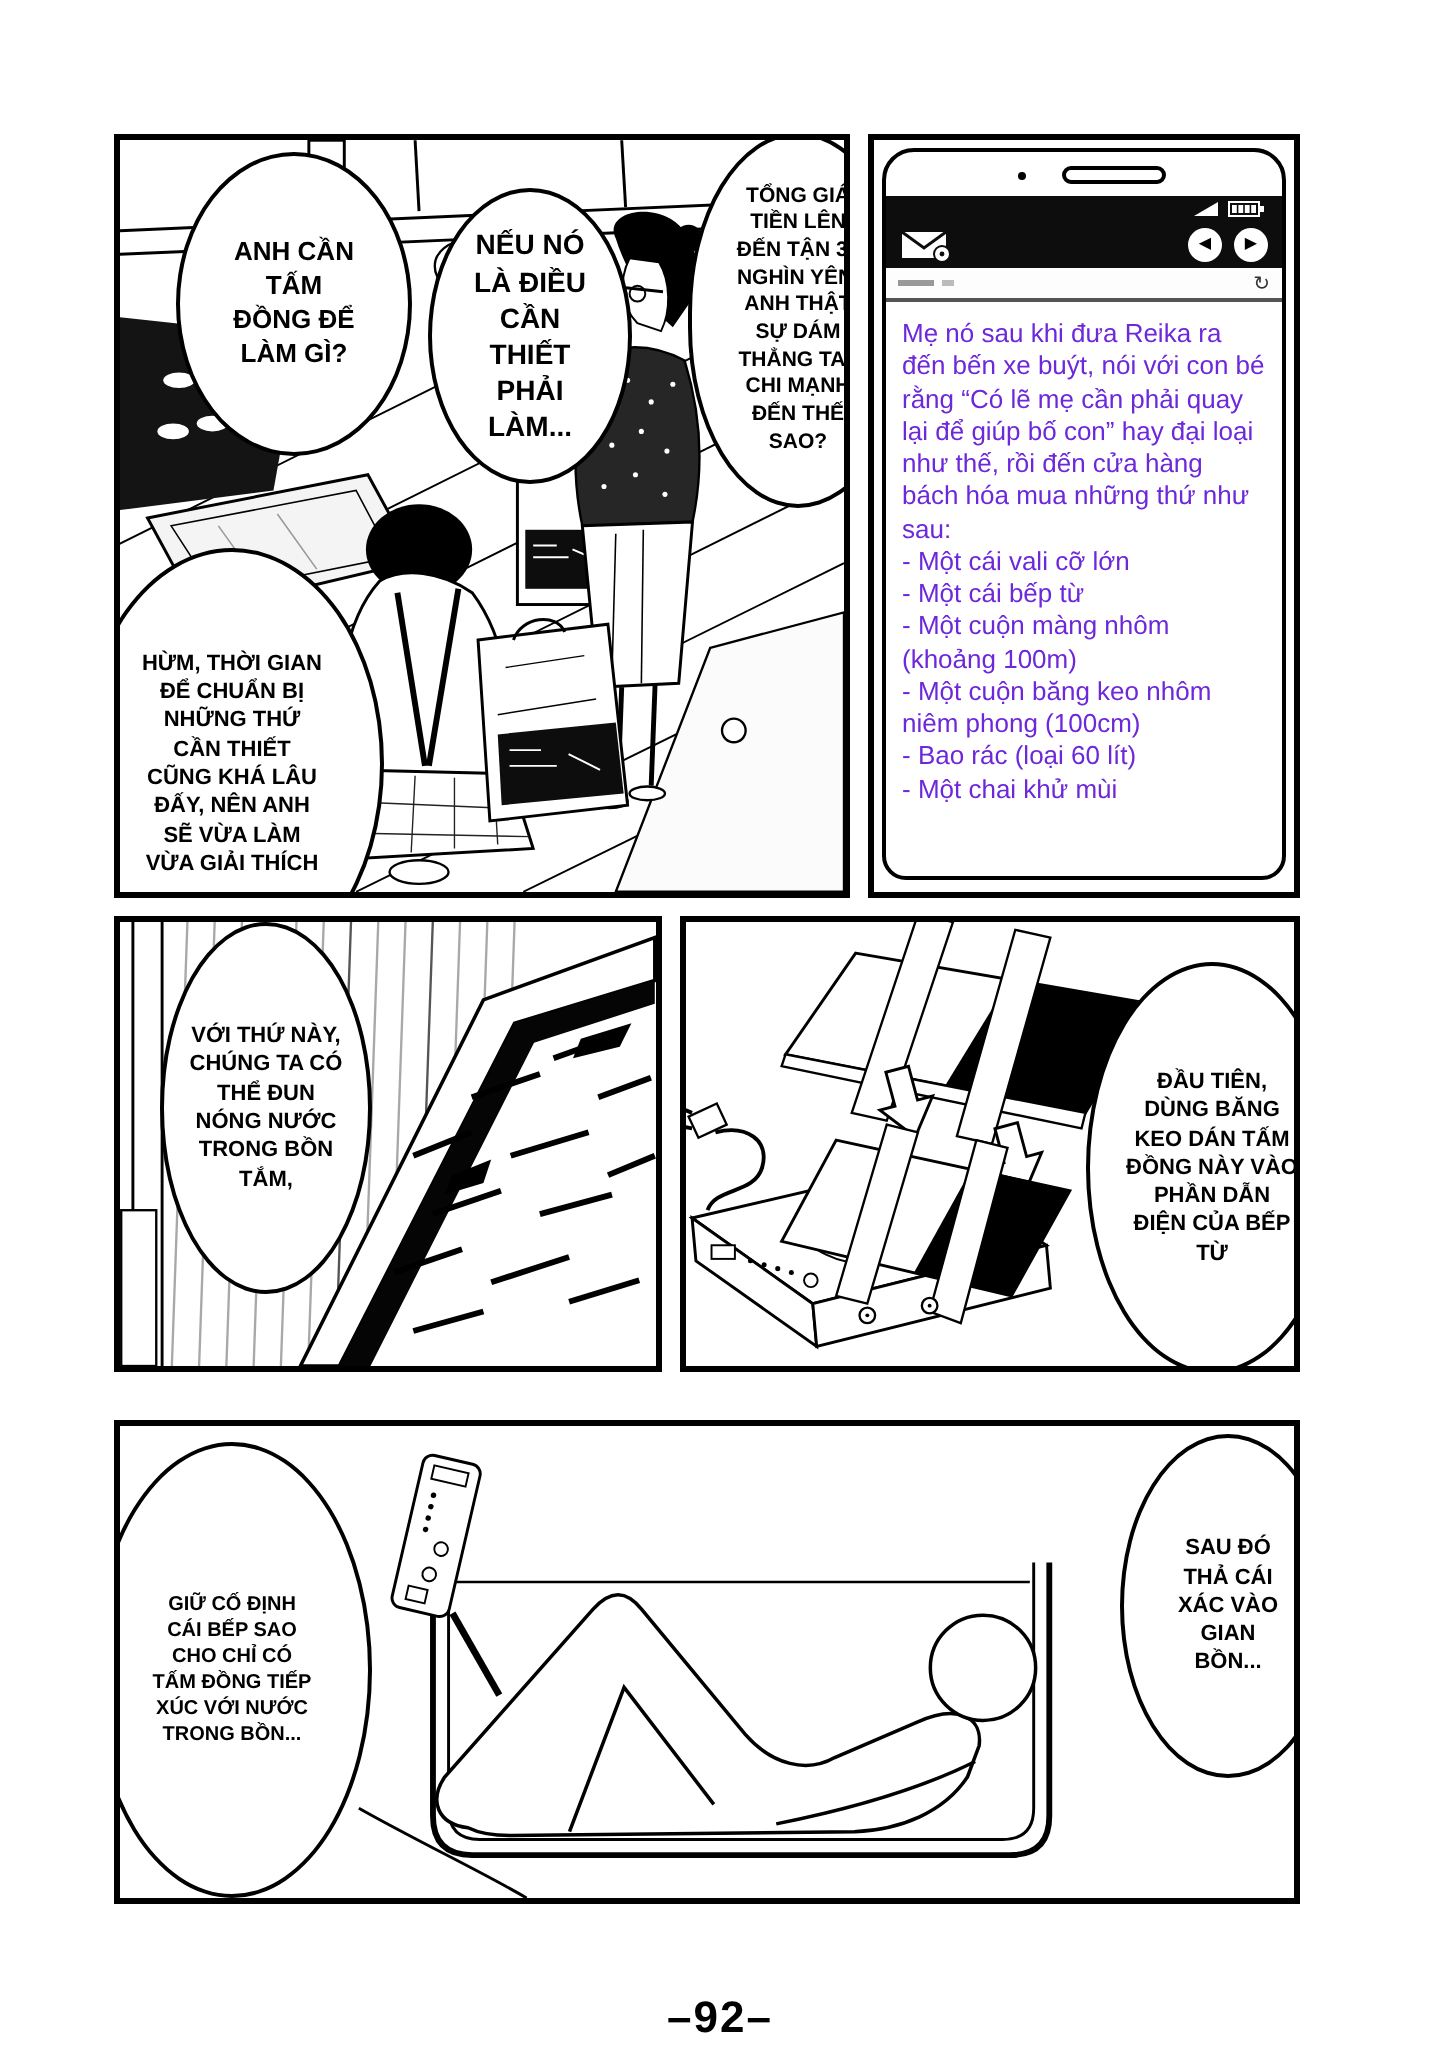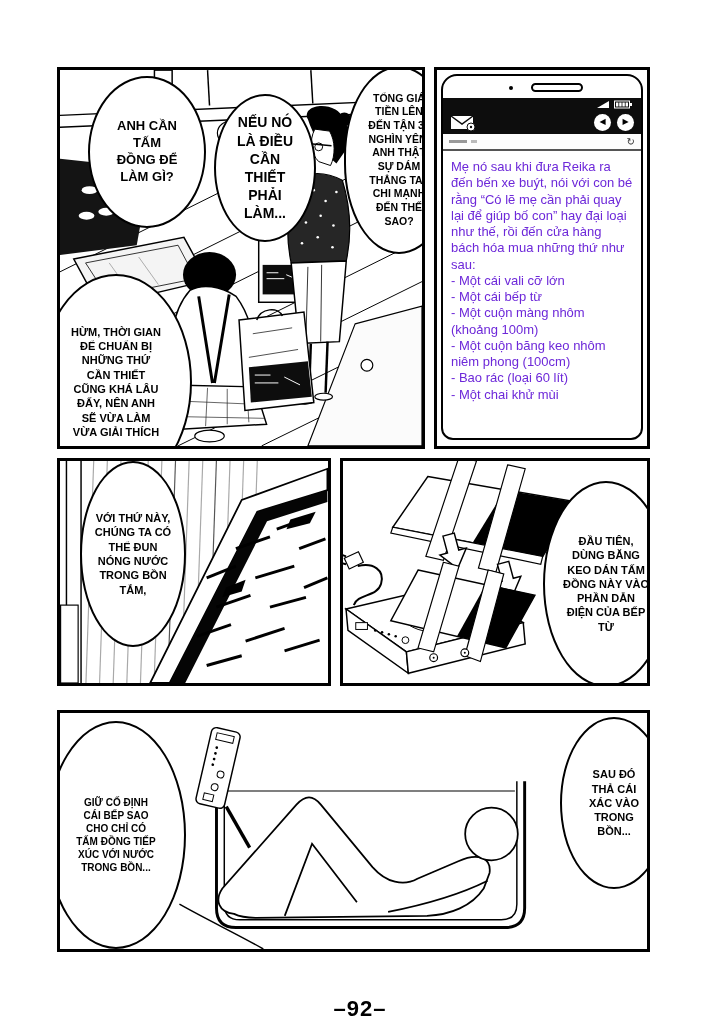--- a/index.html
+++ b/index.html
@@ -355,18 +355,18 @@
         <circle cx="19" cy="46" r="3.5" fill="none" stroke="#000" stroke-width="1"></circle>
         <circle cx="16" cy="60" r="3.5" fill="none" stroke="#000" stroke-width="1"></circle>
         <rect x="7" y="68" width="10" height="7" fill="none" stroke="#000" stroke-width="1"></rect>
       </g>
       <line x1="166" y1="96" x2="190" y2="138" stroke="#000" stroke-width="3.5"></line>
     </svg>
     <div class="bubble" id="b7">
       <span class="bt">GIỮ CỐ ĐỊNH CÁI BẾP SAO CHO CHỈ CÓ TẤM ĐỒNG TIẾP XÚC VỚI NƯỚC TRONG BỒN...</span>
     </div>
     <div class="bubble" id="b8">
-      <span class="bt">SAU ĐÓ THẢ CÁI XÁC VÀO TRONG BỒN...</span>
+      <span class="bt">SAU ĐÓ THẢ CÁI XÁC VÀO GIAN BỒN...</span>
     </div>
   </section>
 
   <footer class="page-number">–92–</footer>
 </div>
 
 </body></html>

